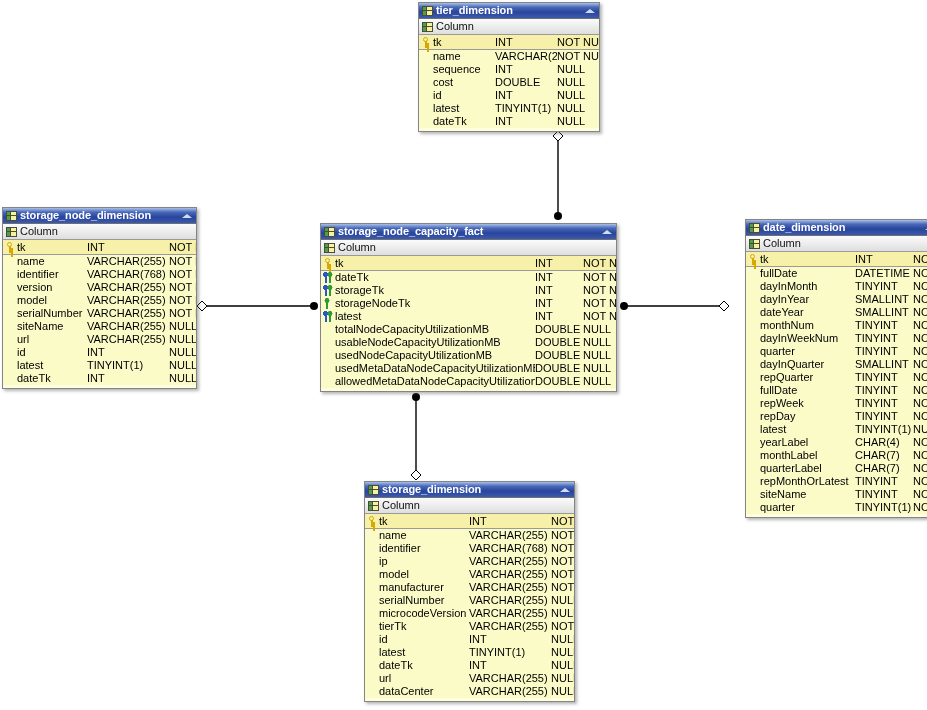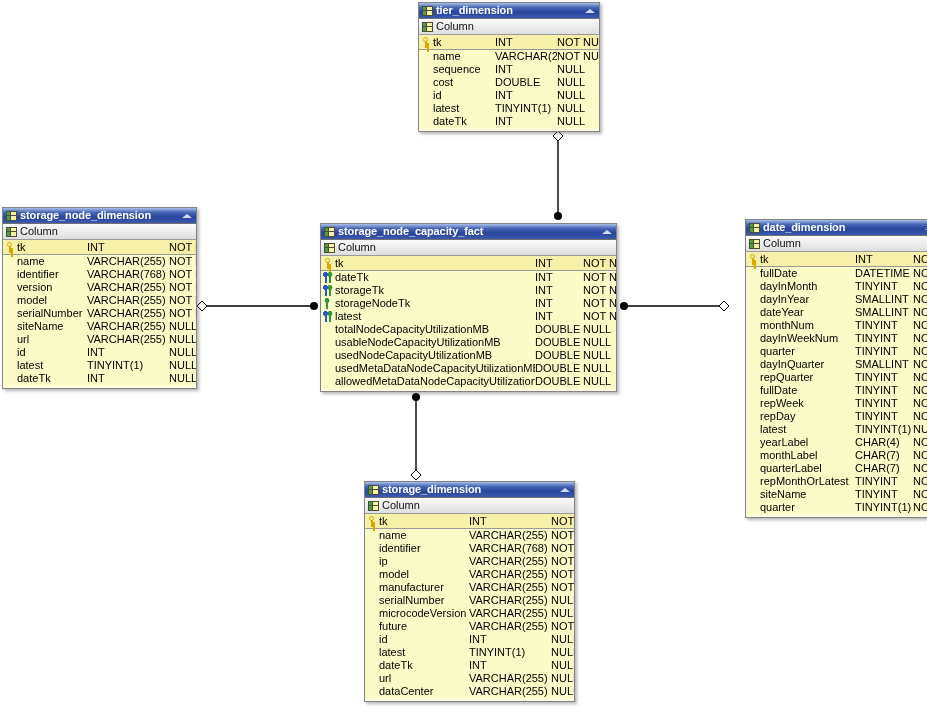--- a/index.html
+++ b/index.html
@@ -694,21 +694,21 @@
           <span class="c-null">NULL</span>
         </div>
         <div class="tw-row">
           <span class="c-icon"></span>
           <span class="c-name" style="flex-basis: 90px;">microcodeVersion</span>
           <span class="c-type" style="flex-basis: 82px;">VARCHAR(255)</span>
           <span class="c-null">NULL</span>
         </div>
         <div class="tw-row">
           <span class="c-icon"></span>
-          <span class="c-name" style="flex-basis: 90px;">future</span>
+          <span class="c-name" style="flex-basis: 90px;">tierTk</span>
           <span class="c-type" style="flex-basis: 82px;">VARCHAR(255)</span>
           <span class="c-null">NOT NULL</span>
         </div>
         <div class="tw-row">
           <span class="c-icon"></span>
           <span class="c-name" style="flex-basis: 90px;">id</span>
           <span class="c-type" style="flex-basis: 82px;">INT</span>
           <span class="c-null">NULL</span>
         </div>
         <div class="tw-row">

